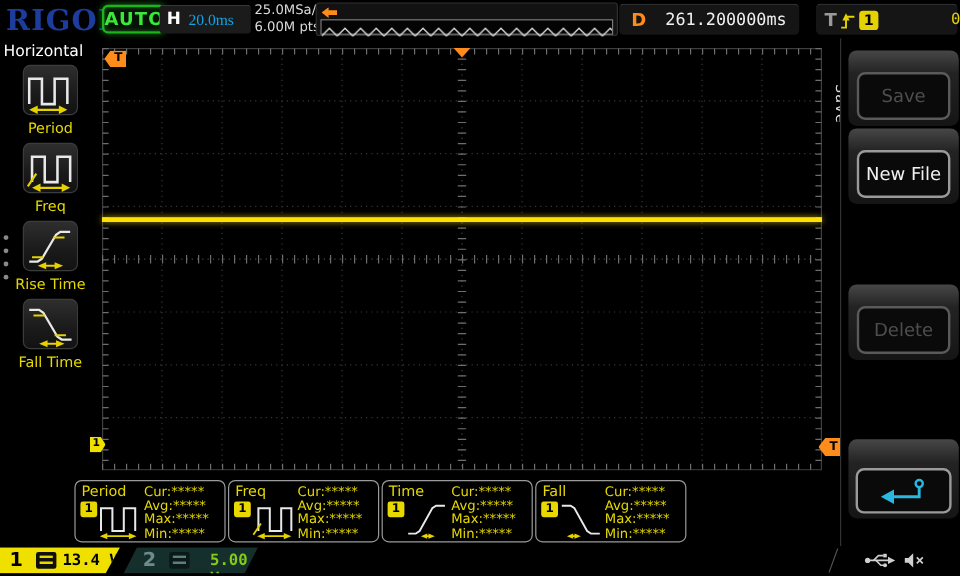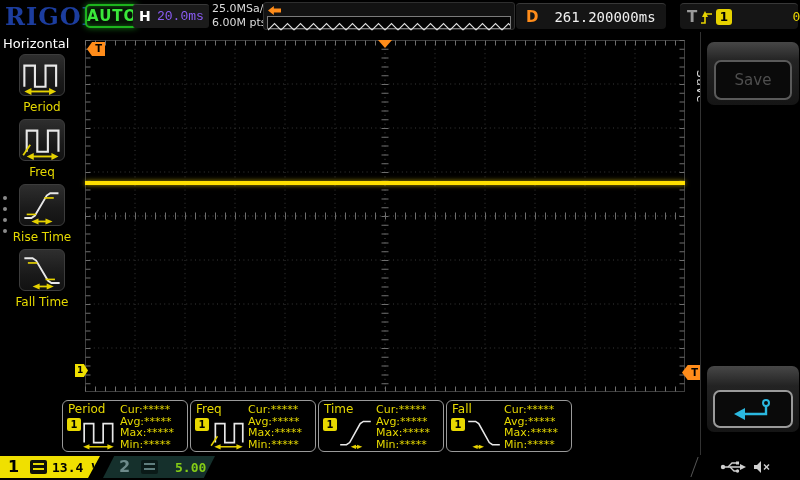--- a/index.html
+++ b/index.html
@@ -6,21 +6,21 @@
   html,body { background:#000; }
   body { font-family:"DejaVu Sans", sans-serif; }
   #scope { position:relative; width:800px; height:480px; background:#000; overflow:hidden; }
 
   
   .topbar { position:absolute; left:0; top:0; width:800px; height:32px; background:#000; }
   .logo { position:absolute; left:5px; top:2px; font-family:"DejaVu Serif", serif; font-weight:bold; font-size:24px; letter-spacing:1px; color:#1c3d9e; }
   .auto-badge { position:absolute; left:85px; top:4px; width:53px; height:24px; background:#061206; border:2px solid #1db31d; border-radius:5px; color:#3ae83a; font-size:15px; font-weight:bold; letter-spacing:1px; text-align:center; line-height:20px; box-shadow:0 0 6px rgba(40,220,40,.55), inset 0 0 4px rgba(40,220,40,.4); }
   .hbox { position:absolute; left:133px; top:4px; width:76px; height:24px; background:#1b1b1b; border-radius:3px; border-top:1px solid #383838; }
   .hbox .hletter { position:absolute; left:6px; top:3px; color:#fff; font-weight:bold; font-size:14px; }
-  .hbox .tb { position:absolute; left:24px; top:4px; color:#8b5cf6; font-size:13px; font-family:Liberation Mono, monospace; }
+  .hbox .tb { position:absolute; left:24px; top:4px; color:#0ea5e9; font-size:13px; font-family:Liberation Serif, serif; }
   .acq { position:absolute; left:212px; top:2px; color:#dcdcdc; font-size:11px; line-height:14px; }
   .preview { position:absolute; left:263px; top:2px; width:252px; height:28px; background:#121212; border-radius:3px; border:1px solid #2e2e2e; }
   .preview-arrow { position:absolute; left:4px; top:3px; width:13px; height:9px; background:#ff8c1a; clip-path:polygon(0 50%,45% 0,45% 28%,100% 28%,100% 72%,45% 72%,45% 100%); }
   .preview-strip { position:absolute; left:3px; top:13px; width:244px; height:13px; background:#040404; border:1px solid #7a7a7a; }
   .dbox { position:absolute; left:516px; top:3px; width:150px; height:26px; background:#151515; border-radius:4px; border-top:1px solid #383838; }
   .dbox .dletter { position:absolute; left:10px; top:4px; color:#ff8c1a; font-weight:bold; font-size:15px; }
   .dbox .dval { position:absolute; left:34px; top:5px; width:110px; text-align:center; color:#f0f0f0; font-size:14px; font-family:"DejaVu Sans Mono", monospace; }
   .tbox { position:absolute; left:680px; top:3px; width:118px; height:26px; background:#151515; border-radius:4px; border-top:1px solid #383838; }
   .tbox .tletter { position:absolute; left:7px; top:4px; color:#9a9a9a; font-weight:bold; font-size:15px; }
   .tbox .tsrc { position:absolute; left:36px; top:5px; width:16px; height:16px; background:#e6d200; border-radius:3px; color:#000; font-weight:bold; font-size:12px; text-align:center; line-height:16px; }
@@ -226,20 +226,26 @@
     <div class="trig-time-tri"></div>
   </div>
   <div class="trig-lev-tag">T</div>
   <div class="ch1-gnd-tag">1</div>
 
   <div class="rm-title">Save</div>
   <div class="right-menu">
     <div class="rm-slot" style="top:10px">
       <div class="rm-btn disabled">Save</div>
     </div>
+    <div class="rm-slot" style="top:75px">
+      <div class="rm-btn">New File</div>
+    </div>
+    <div class="rm-slot" style="top:205px">
+      <div class="rm-btn disabled">Delete</div>
+    </div>
     <div class="rm-return">
       <div class="rm-return-btn">
         <svg width="44" height="24">
           <circle cx="35" cy="6" r="3" fill="none" stroke="#2bb8e0" stroke-width="2"></circle>
           <polyline points="35,9 35,17 13,17" fill="none" stroke="#2bb8e0" stroke-width="2.4"></polyline>
           <polygon points="3,17 14,11 14,23" fill="#2bb8e0"></polygon>
         </svg>
       </div>
     </div>
   </div>

